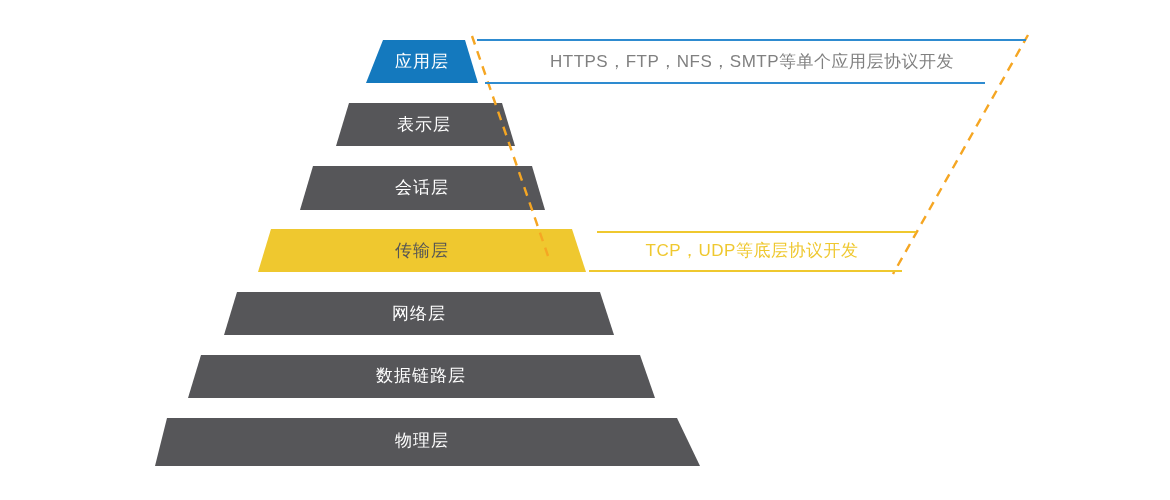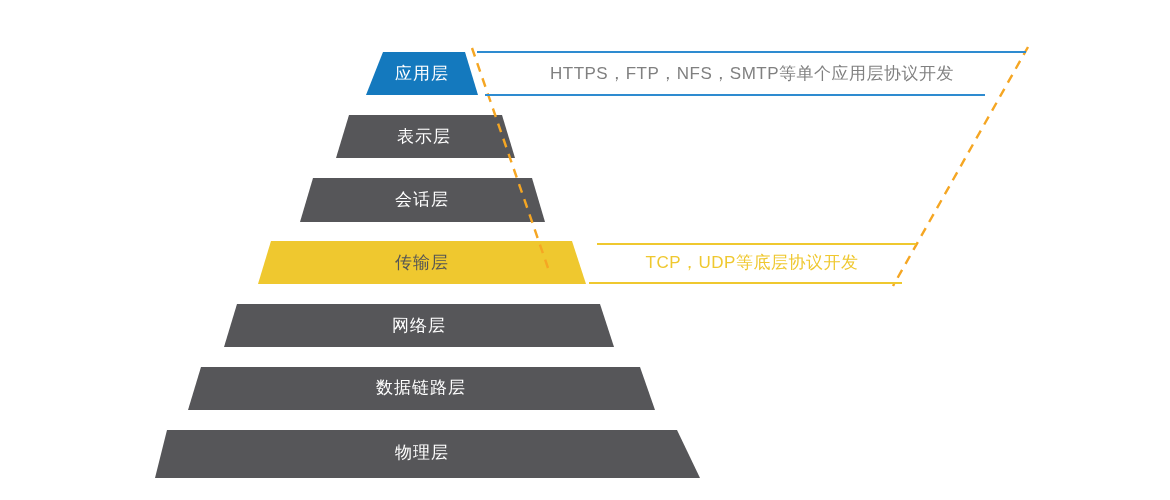--- a/index.html
+++ b/index.html
@@ -10,21 +10,21 @@
   body {
     width: 1170px;
     height: 500px;
     font-family: "Liberation Sans", "DejaVu Sans", sans-serif;
     overflow: hidden;
     position: relative;
   }
   #stage {
     position: absolute;
     left: 0;
-    top: 16px;
+    top: 4px;
     width: 1170px;
     height: 420px;
   }
   #diagram-svg {
     position: absolute;
     left: 0;
     top: 0;
     width: 1170px;
     height: 500px;
     display: block;

